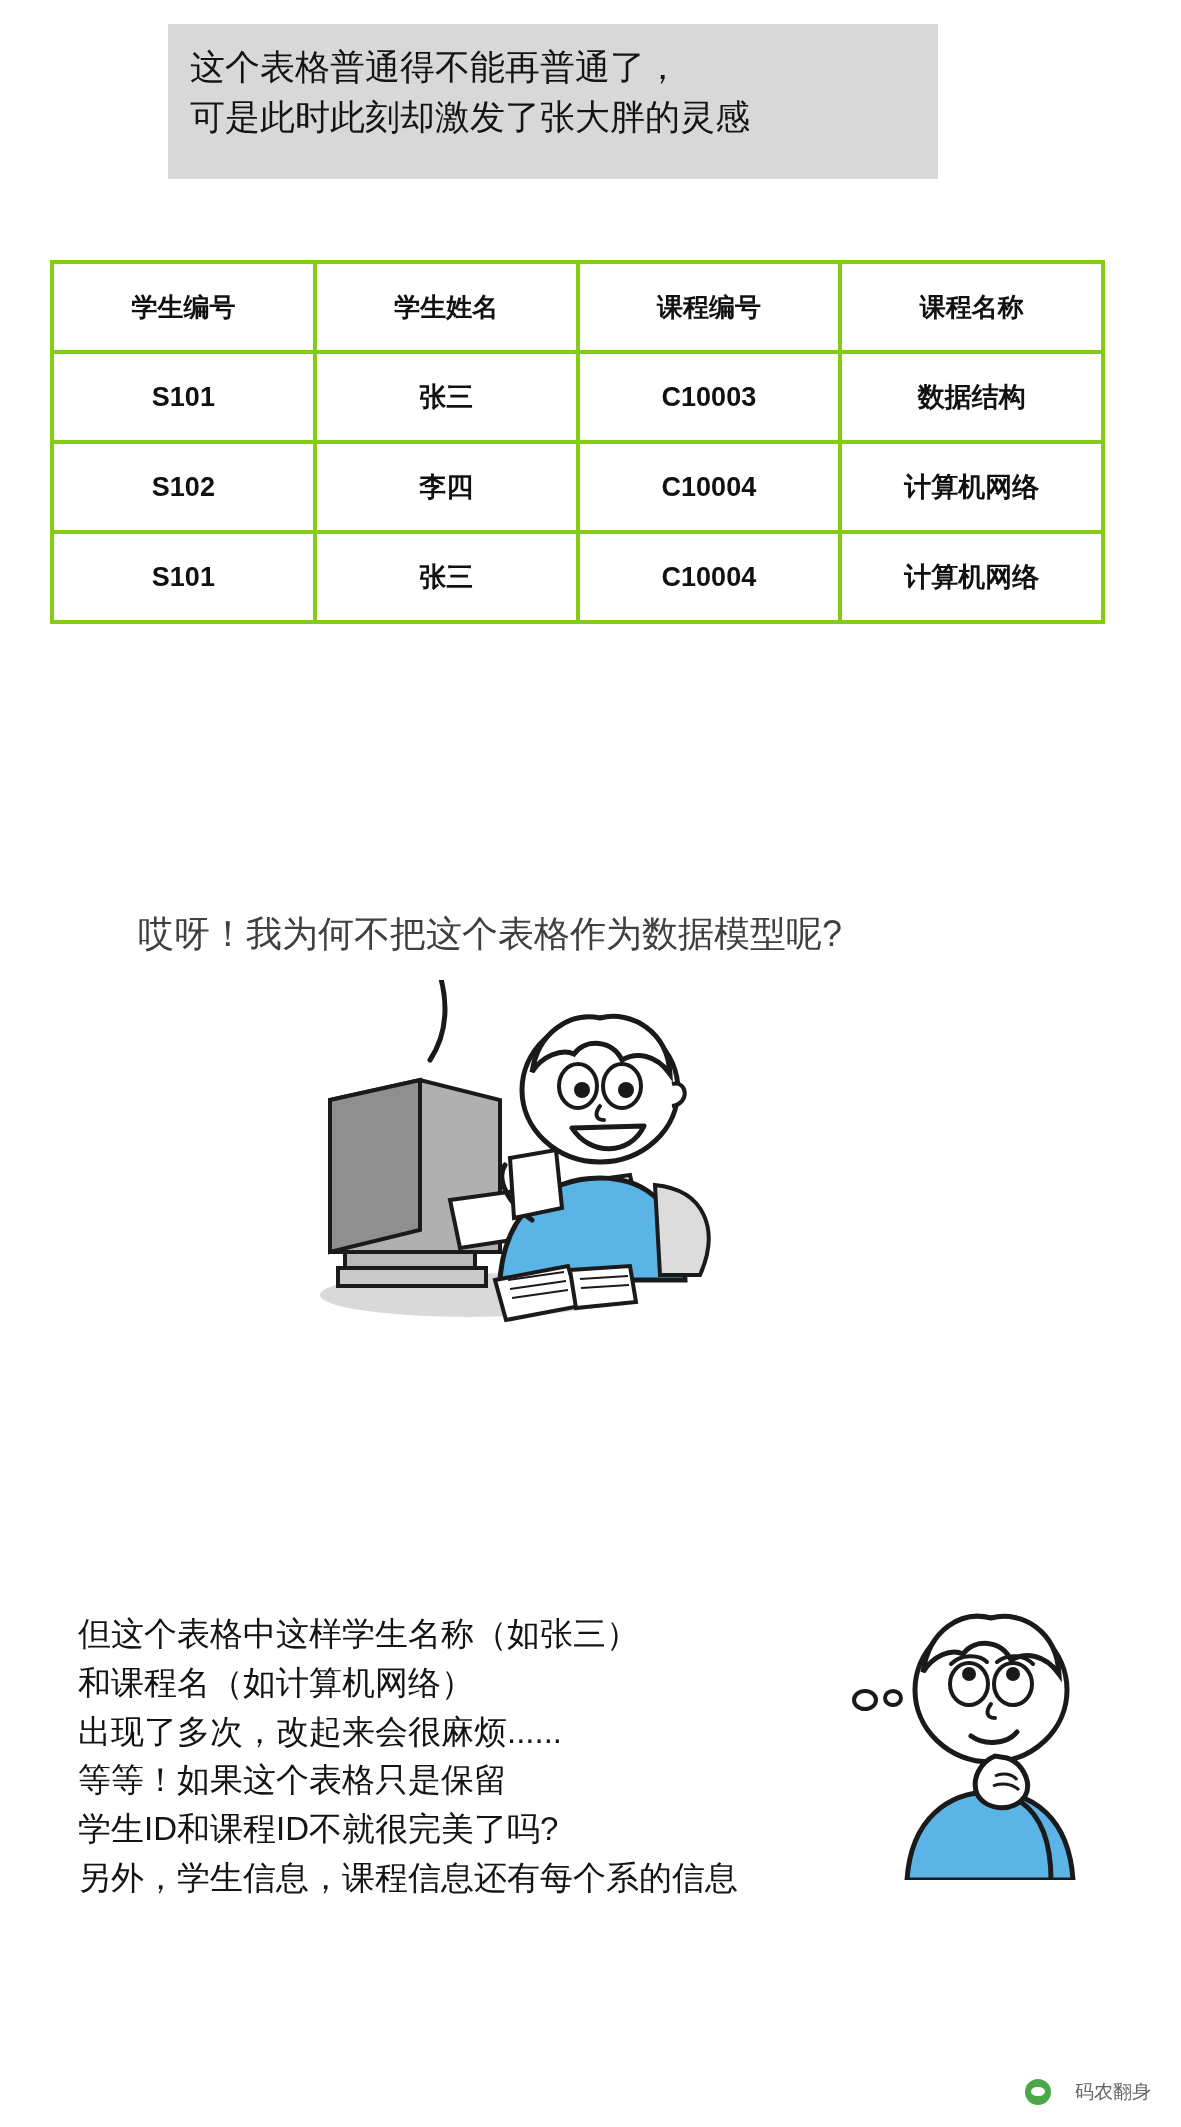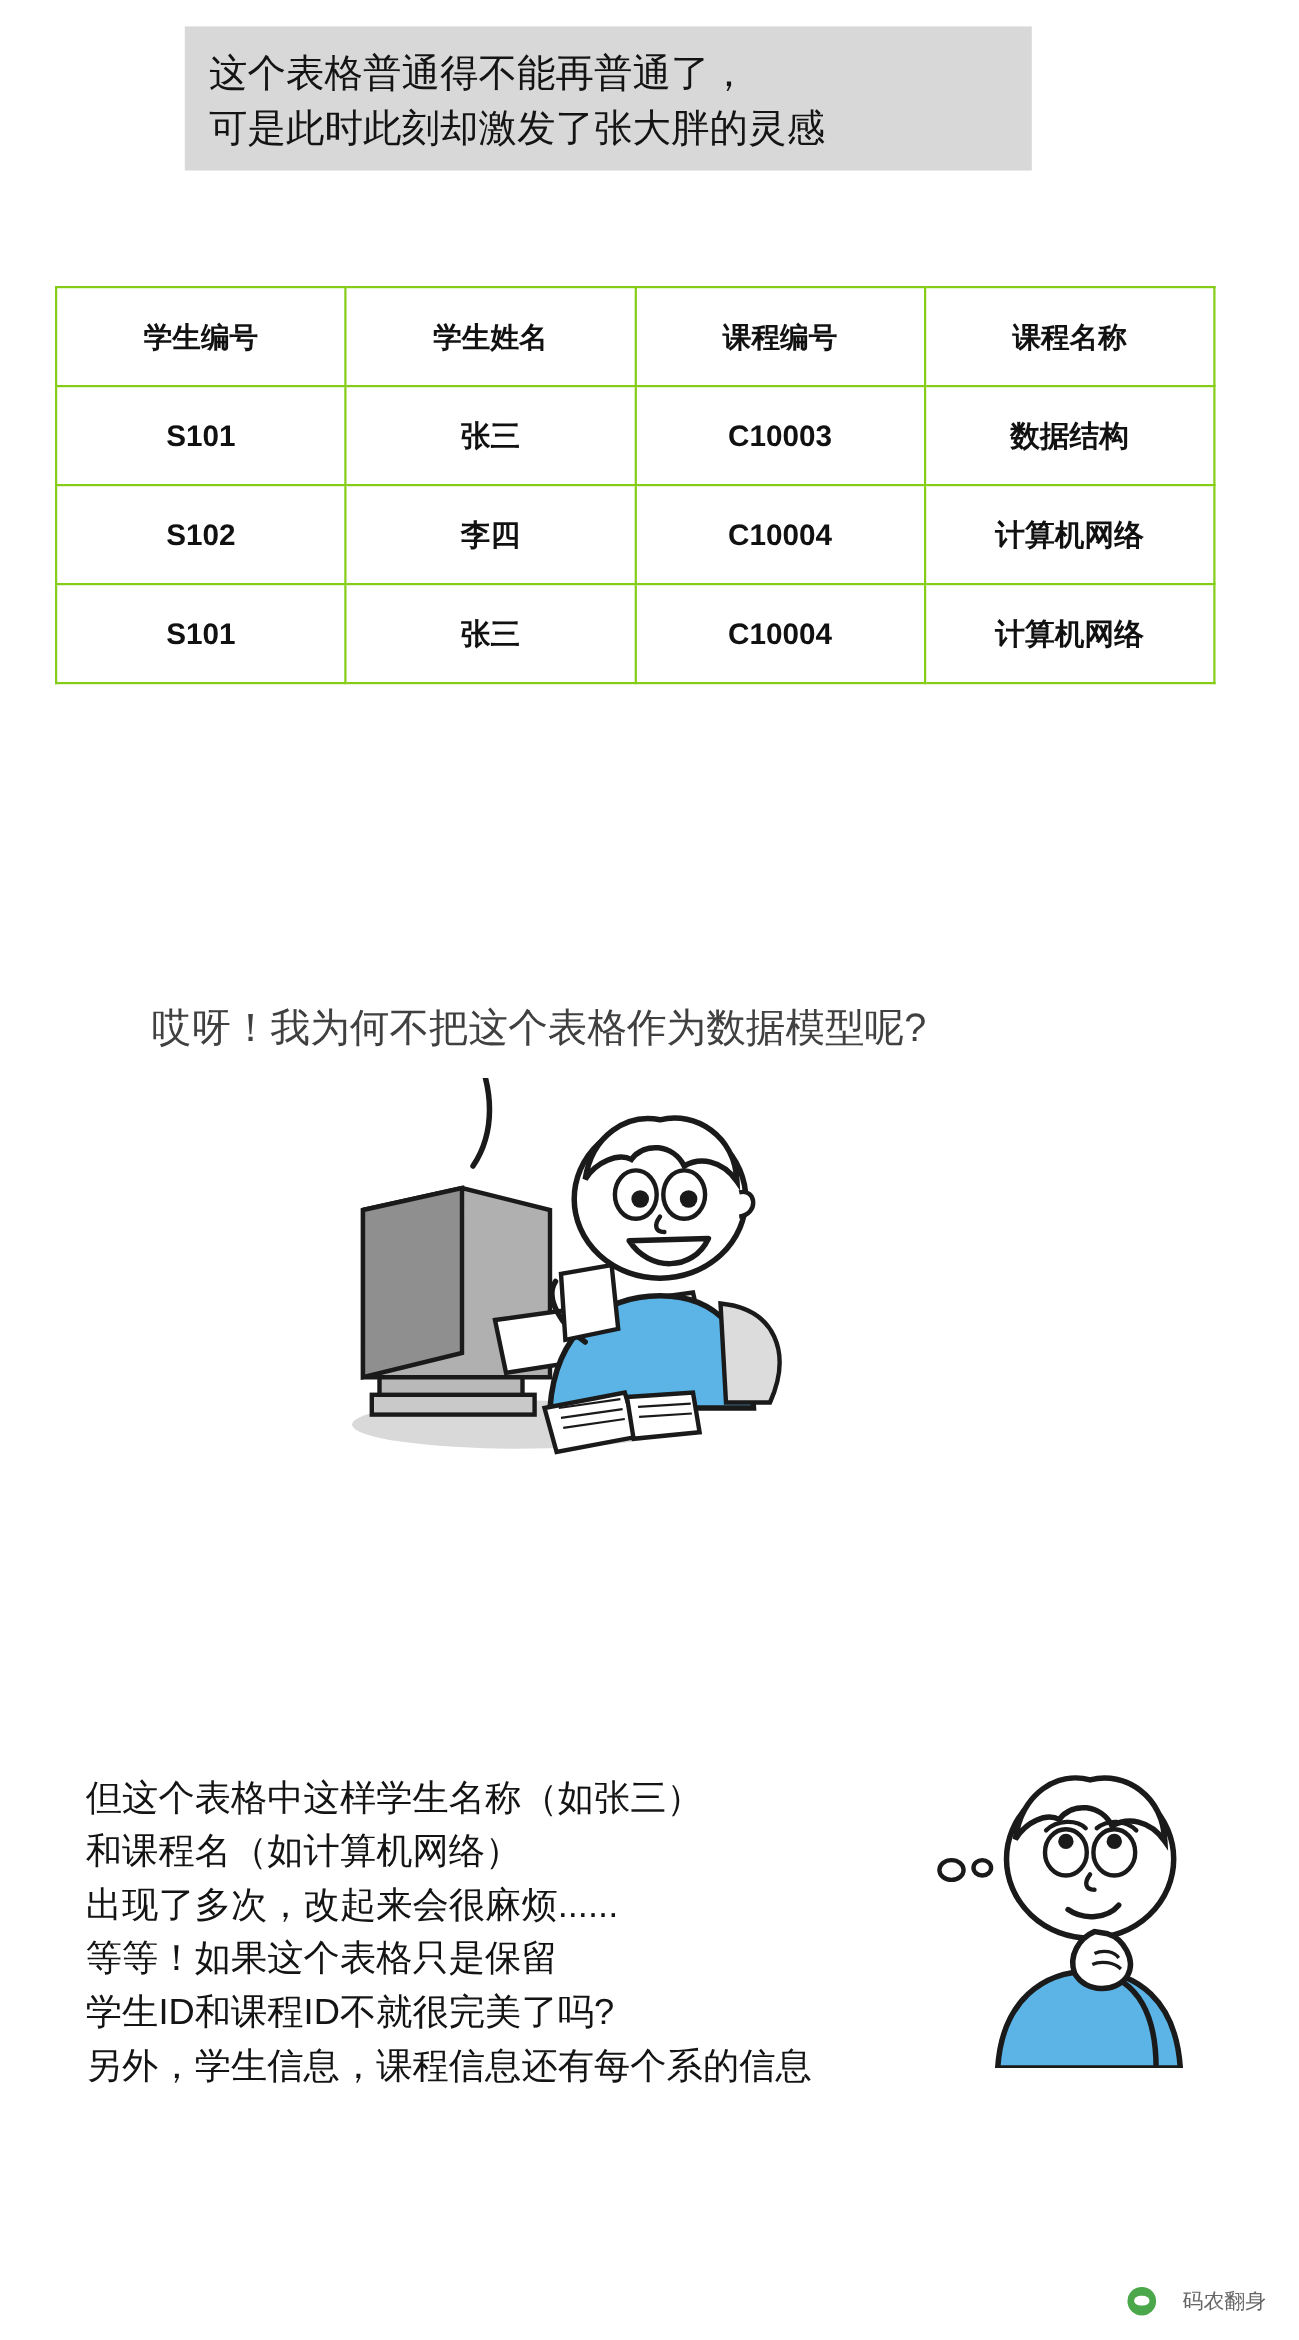--- a/index.html
+++ b/index.html
@@ -17,21 +17,21 @@
     overflow: hidden;
   }
 
   
   .caption-banner {
     position: absolute;
     left: 168px;
     top: 24px;
     width: 770px;
     background: #d8d8d8;
-    padding: 18px 22px 14px 22px;
+    padding: 18px 22px 38px 22px;
   }
   .caption-line {
     font-size: 35px;
     line-height: 1.42;
     color: #141414;
     white-space: nowrap;
   }
 
   
   .data-table-wrap {
@@ -39,21 +39,21 @@
     left: 50px;
     top: 260px;
     width: 1055px;
   }
   table.data-table {
     border-collapse: collapse;
     width: 100%;
     table-layout: fixed;
   }
   table.data-table td, table.data-table th {
-    border: 2px solid #84cc16;
+    border: 4px solid #84cc16;
     height: 90px;
     text-align: center;
     vertical-align: middle;
     font-size: 27px;
     font-weight: bold;
     color: #111111;
     padding: 0 6px;
   }
   table.data-table th {
     font-size: 26px;

